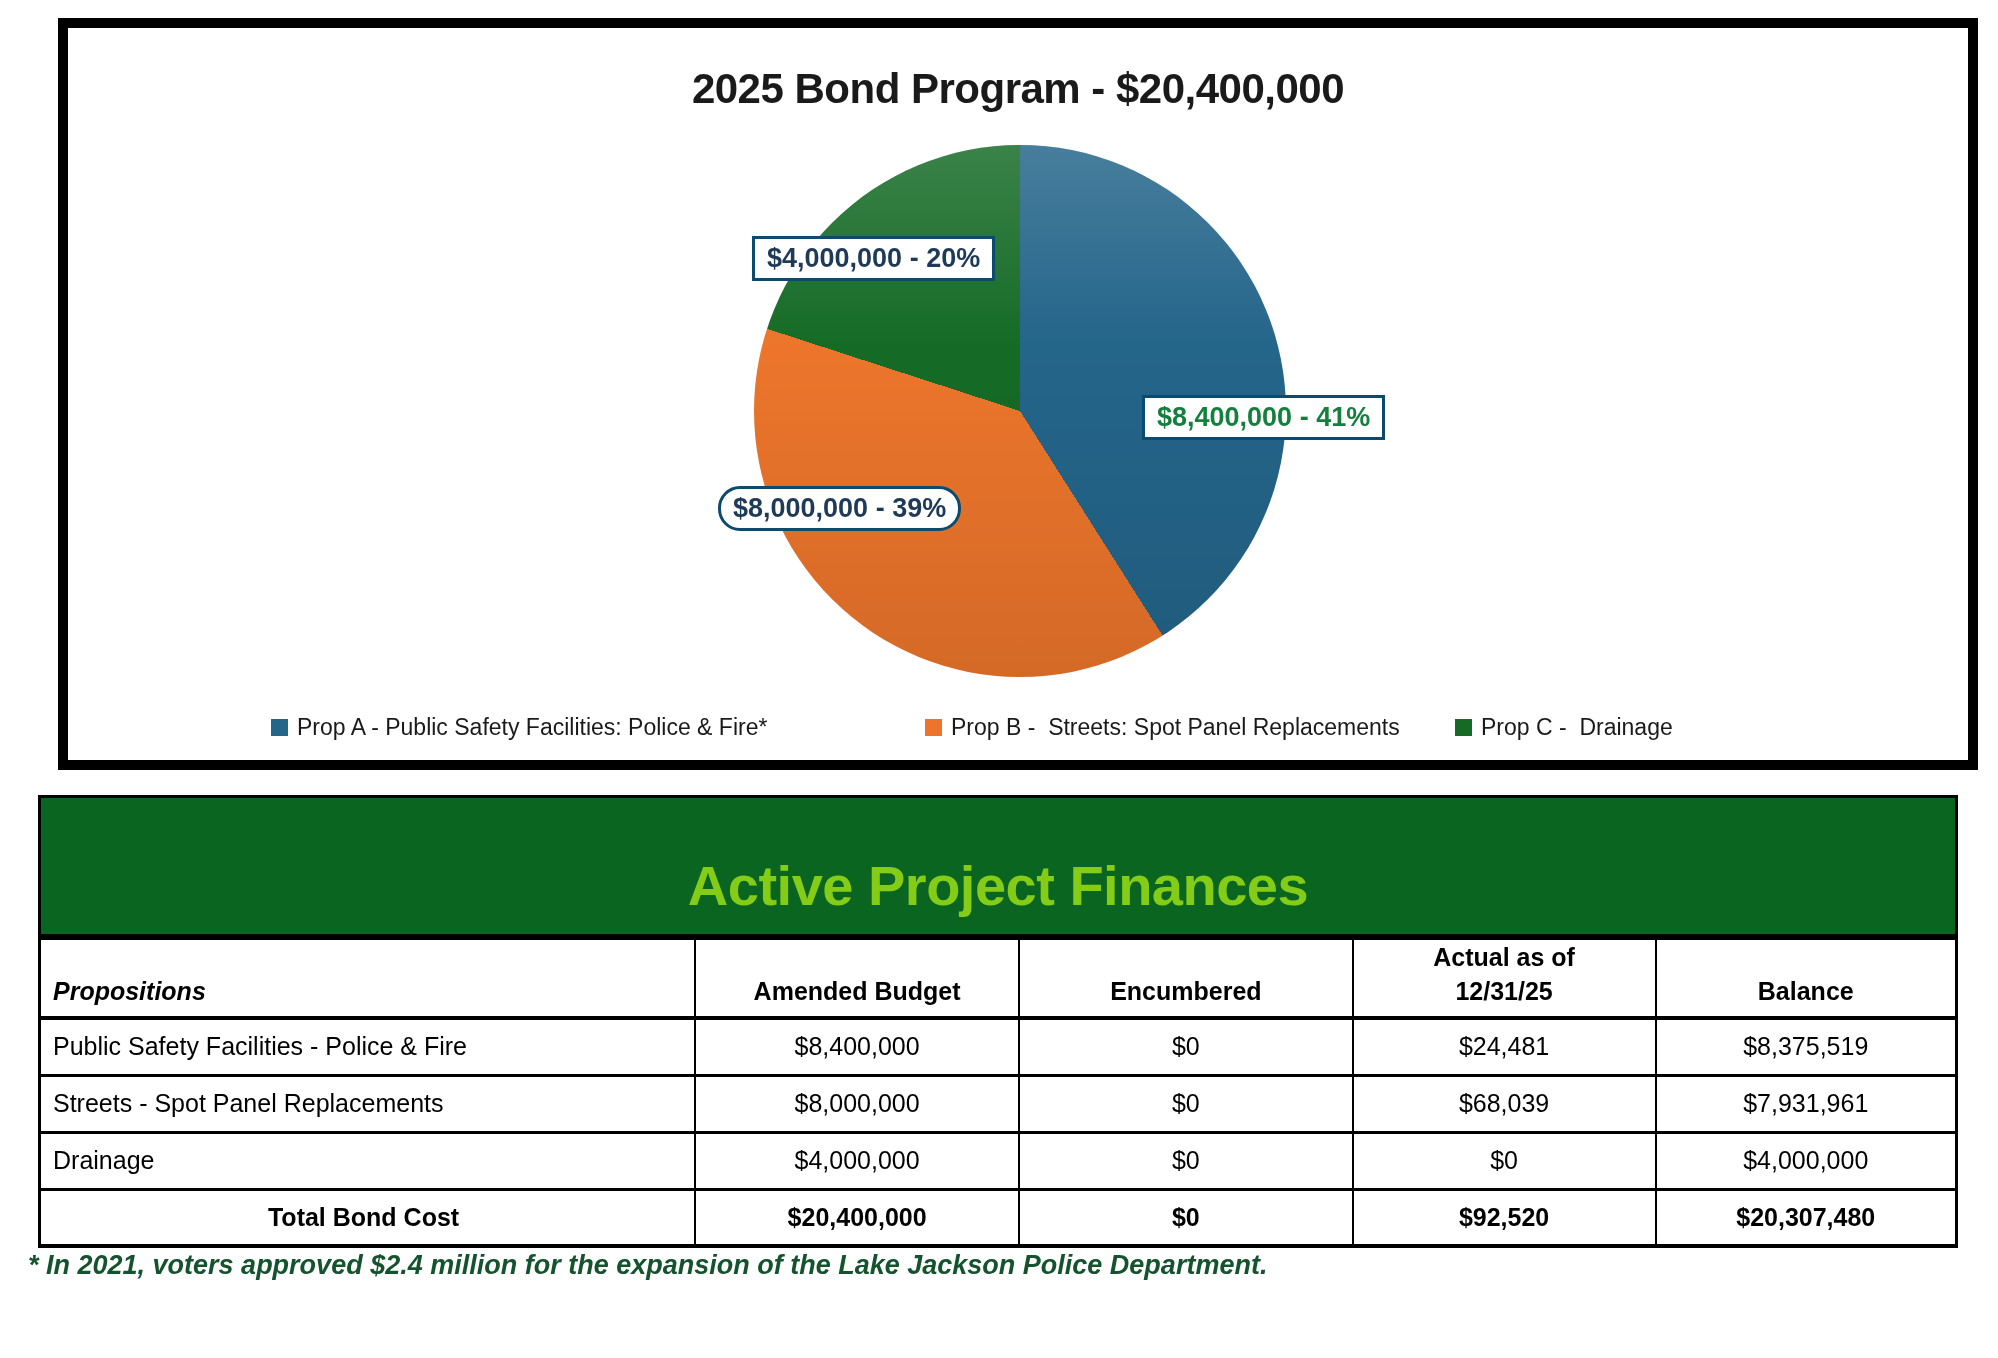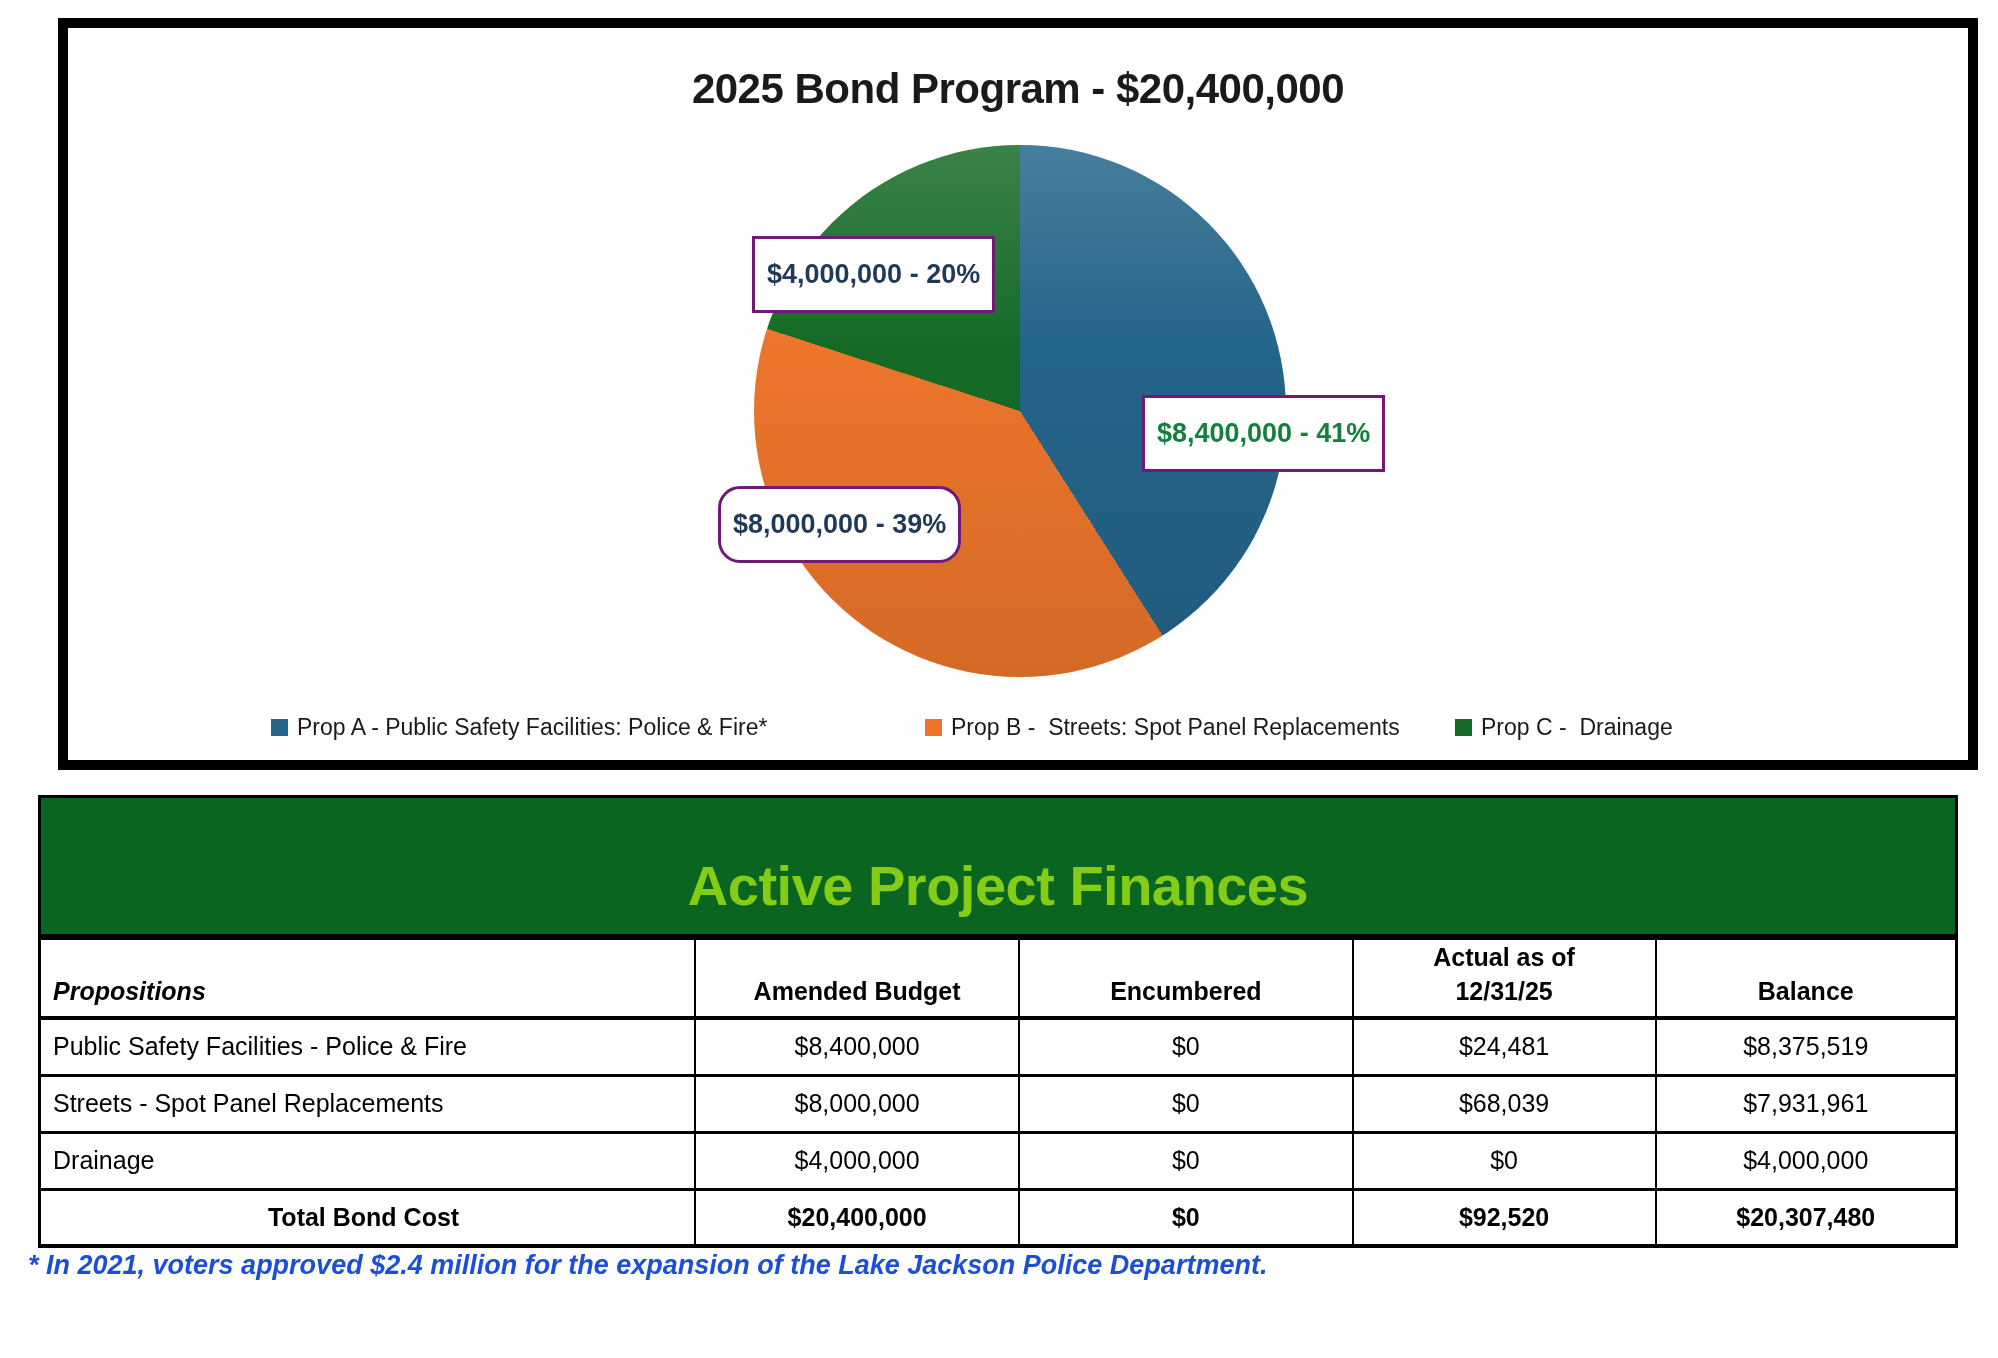--- a/index.html
+++ b/index.html
@@ -18,22 +18,22 @@
   }
   .pie {
     position:absolute; left:686px; top:117px; width:532px; height:532px;
     border-radius:50%;
   }
   .pie::after {
     content:""; position:absolute; inset:0; border-radius:50%;
     background:linear-gradient(180deg, rgba(255,255,255,0.16) 0%, rgba(255,255,255,0) 38%, rgba(0,0,0,0.10) 100%);
   }
   .slice-label {
-    position:absolute; background:#ffffff; border:3px solid #701a75;
-    font-size:27px; font-weight:bold; padding:20px 12px; white-space:nowrap;
+    position:absolute; background:#ffffff; border:3px solid #0c4a6e;
+    font-size:27px; font-weight:bold; padding:4px 12px; white-space:nowrap;
     color:#1F3A58; z-index:2;text-align:center;
   }
   .lbl-a { left:1074px; top:367px; }
   .lbl-b { left:650px;  top:458px;border-radius:22px; }
   .lbl-c { left:684px;  top:208px; }
   .legend { position:absolute; left:0; top:686px; width:100%; height:30px; }
   .legend-item { position:absolute; display:flex; align-items:center; gap:9px; }
   .li-a { left:203px; } .li-b { left:857px; } .li-c { left:1387px; }
   .legend-marker { width:17px; height:17px; flex:0 0 17px; }
   .legend-text { font-size:23px; color:#1a1a1a; white-space:pre; }
@@ -63,21 +63,21 @@
   thead th.c-name { text-align:left; padding-left:12px;font-style:italic; }
   tbody tr { height:57px; border-top:3px solid #000; }
   tbody tr:first-child { border-top:none; }
   tbody td { text-align:center; vertical-align:middle; }
   tbody td.c-name { text-align:left; padding-left:12px; }
   tbody tr.total-row td { font-weight:bold; }
   tbody tr.total-row td.c-name { text-align:center; padding-right:20px; }
 
   .footnote {
     position:absolute; left:28px; top:1250px;
-    font-size:27px; font-weight:bold; font-style:italic; color:#1d4ed8;
+    font-size:27px; font-weight:bold; font-style:italic; color:#14532d;
   }
 </style>
 </head>
 <body>
 
 <div class="page">
 
   <div class="chart-box">
     <div class="chart-title">2025 Bond Program - $20,400,000</div>
 

